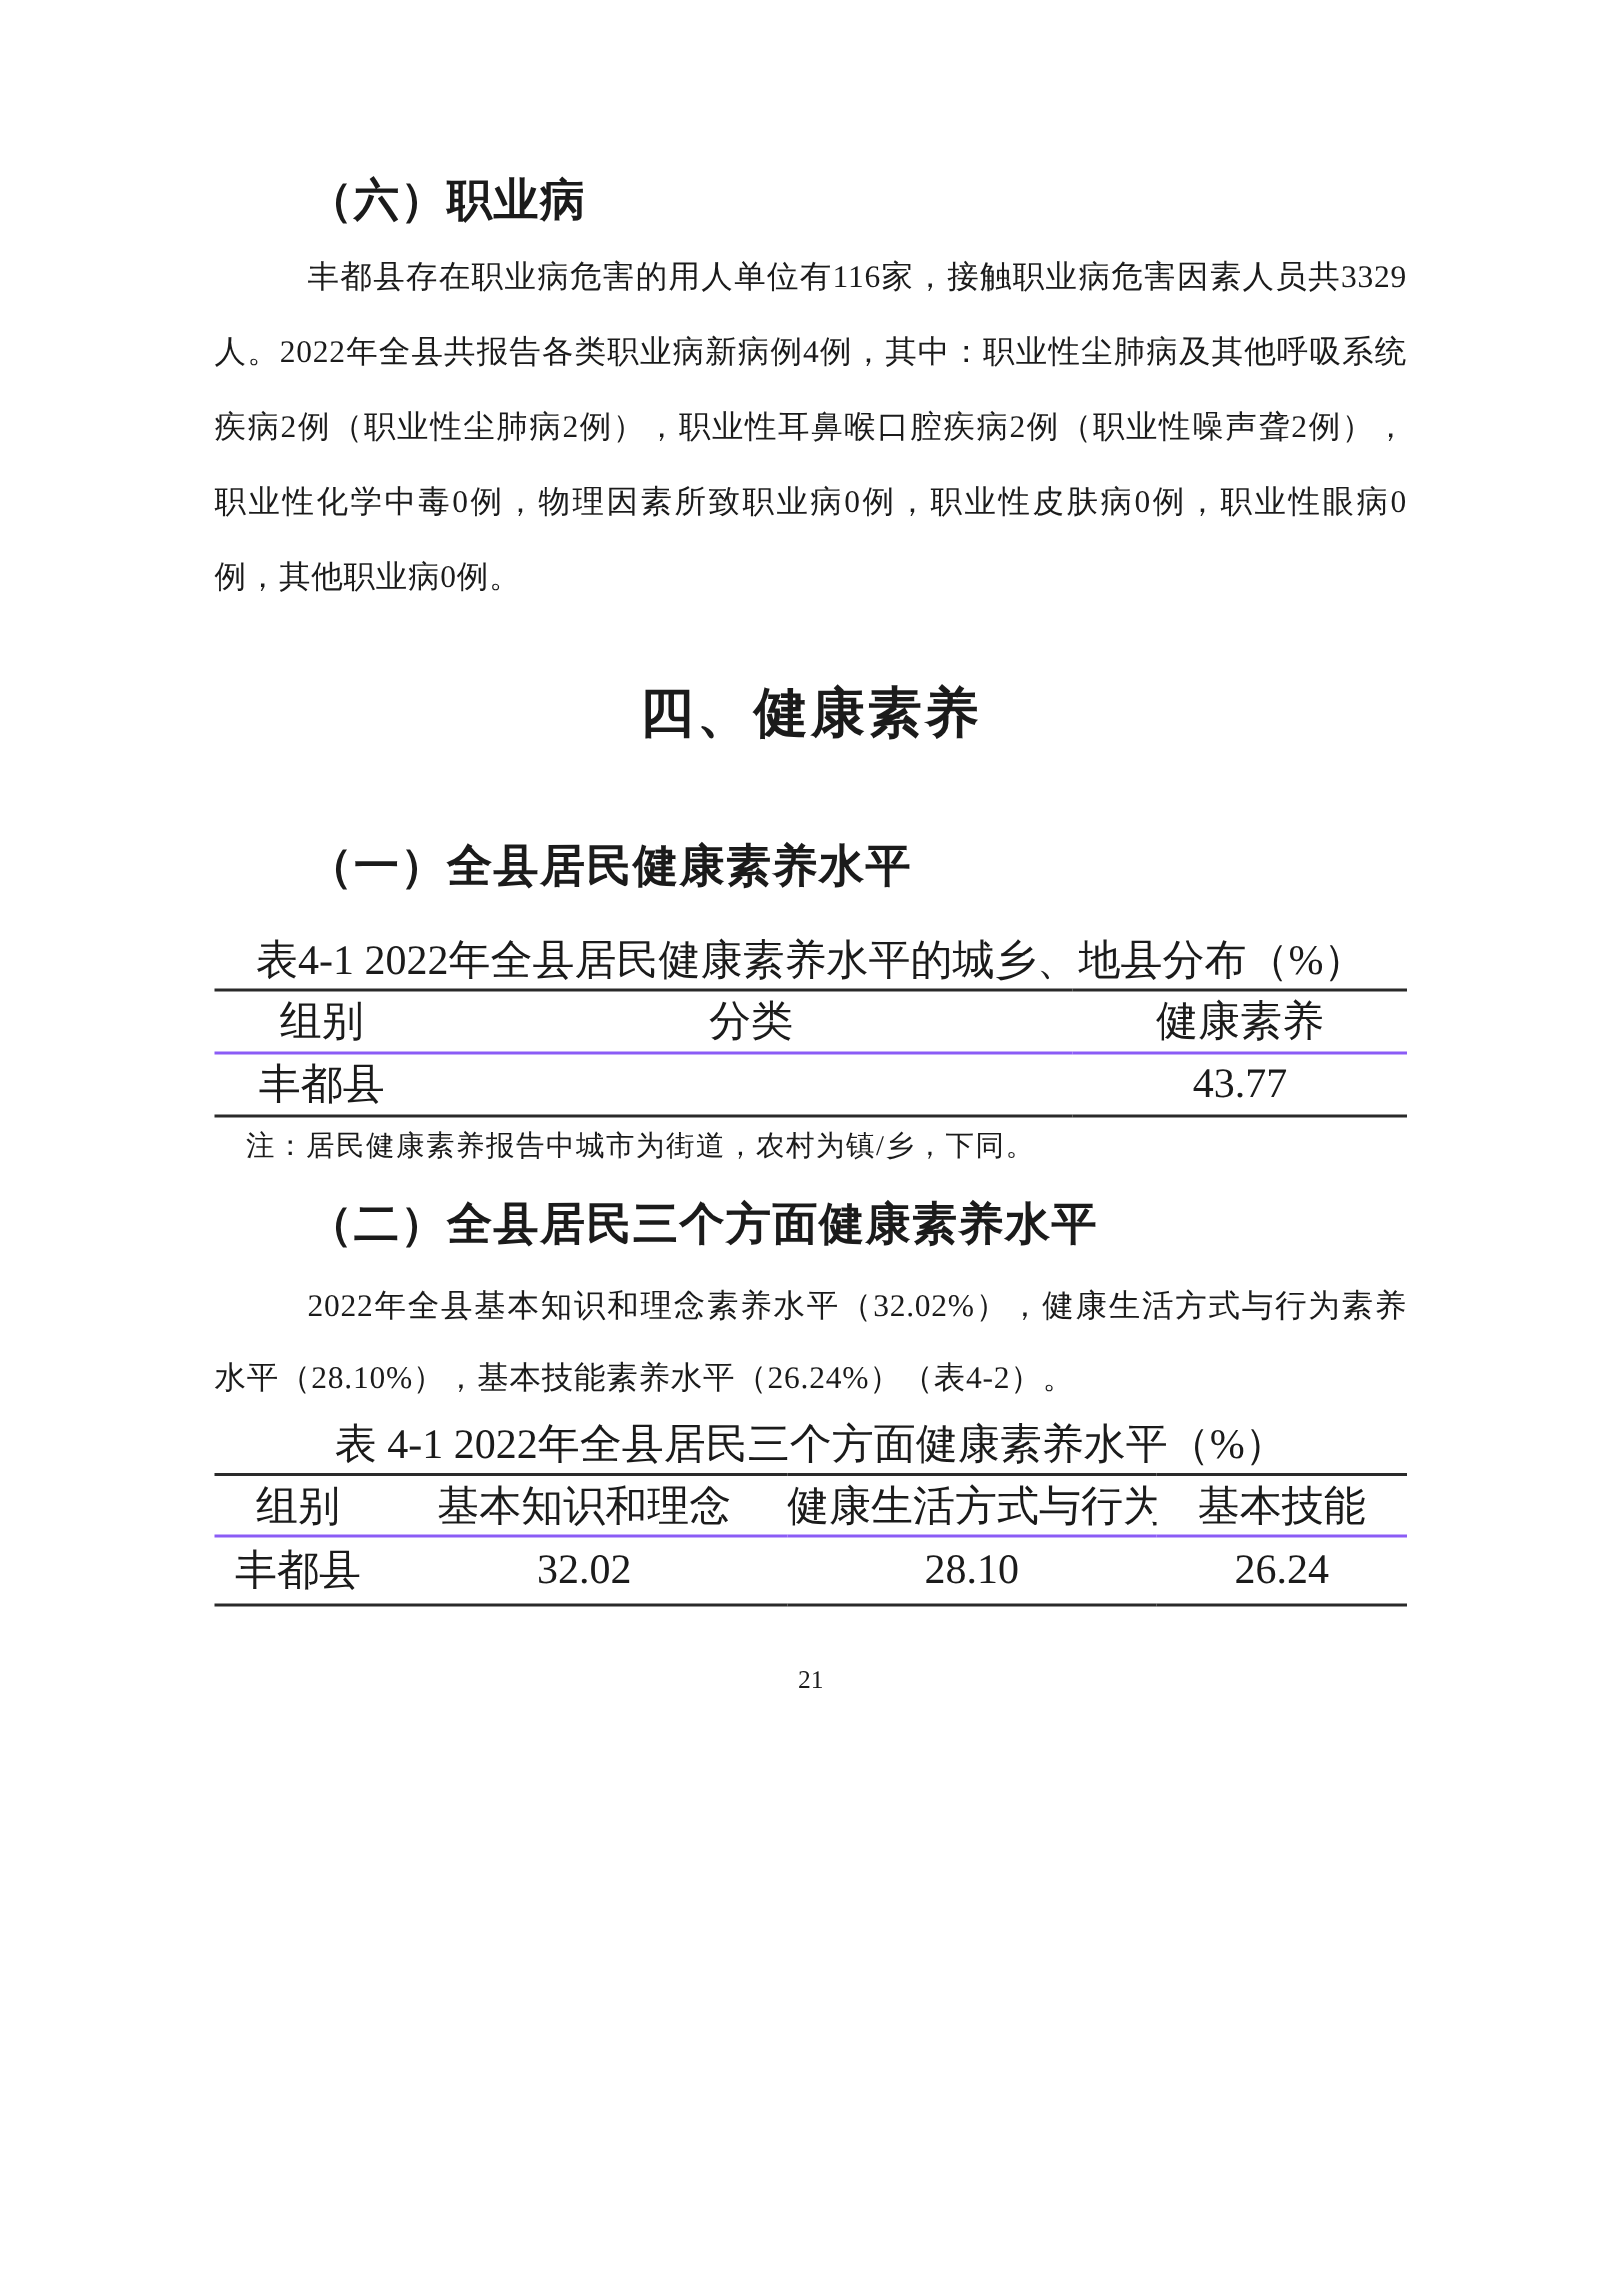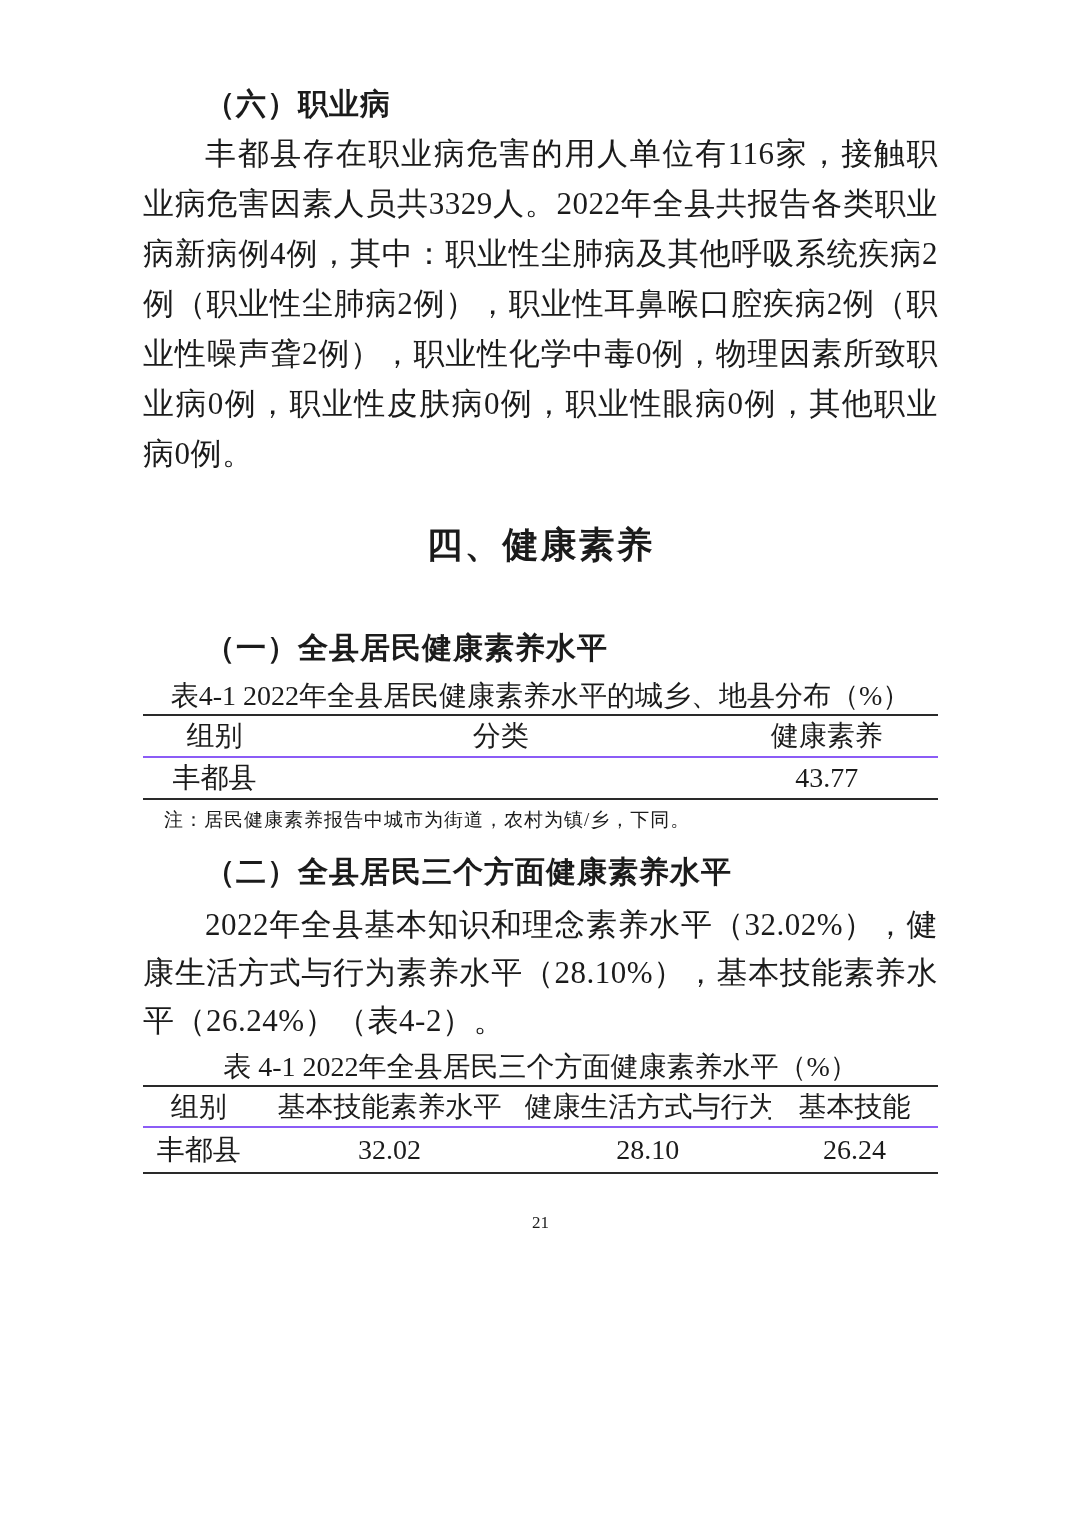--- a/index.html
+++ b/index.html
@@ -23,27 +23,27 @@
   }
   
   .sub-heading {
     margin: 0;
     padding-left: 62px;
     font-size: 30px;
     line-height: 40px;
     font-weight: bold;
     letter-spacing: 1px;
   }
-  .h-six   { padding-top: 84px; }
+  .h-six   { padding-top: 114px; }
   .h-one   { margin-top: 59px; }
   .h-two   { margin-top: 17px; }
   
   .body-para {
     margin: 0;
-    font-size: 31px;
+    font-size: 21px;
     line-height: 50px;
     text-align: justify;
     text-indent: 62px;
     letter-spacing: 0.5px;
   }
   .p-occupational { margin-top: 5px; }
   .p-sub1 { margin-top: 5px; }
   .p-sub2 { margin-top: 9px; line-height: 48px; }
   
   .chapter-title {
@@ -54,21 +54,21 @@
     text-align: center;
     letter-spacing: 2px;
   }
   
   .table-caption {
     margin: 0;
     font-size: 28px;
     line-height: 34px;
     text-align: center;
   }
-  .caption-41 { margin-top: 11px; }
+  .caption-41 { margin-top: 26px; }
   .caption-42 { margin-top: 5px; }
   
   table.three-line {
     width: 100%;
     border-collapse: collapse;
     table-layout: fixed;
     margin-top: 1px;
     border-top: 2px solid #2a2a2a;
     border-bottom: 2px solid #2a2a2a;
     font-size: 28px;
@@ -151,21 +151,21 @@
     <table class="three-line t42">
       <colgroup>
           <col class="c1">
           <col class="c2">
           <col class="c3">
           <col class="c4">
         </colgroup>
       <tbody>
           <tr class="header-row">
         <td>组别</td>
-        <td>基本技能素养水平</td>
+        <td>基本知识和理念</td>
         <td>健康生活方式与行为</td>
         <td>基本技能</td>
       </tr>
       <tr class="data-row">
         <td>丰都县</td>
         <td>32.02</td>
         <td>28.10</td>
         <td>26.24</td>
       </tr>
     </tbody>

